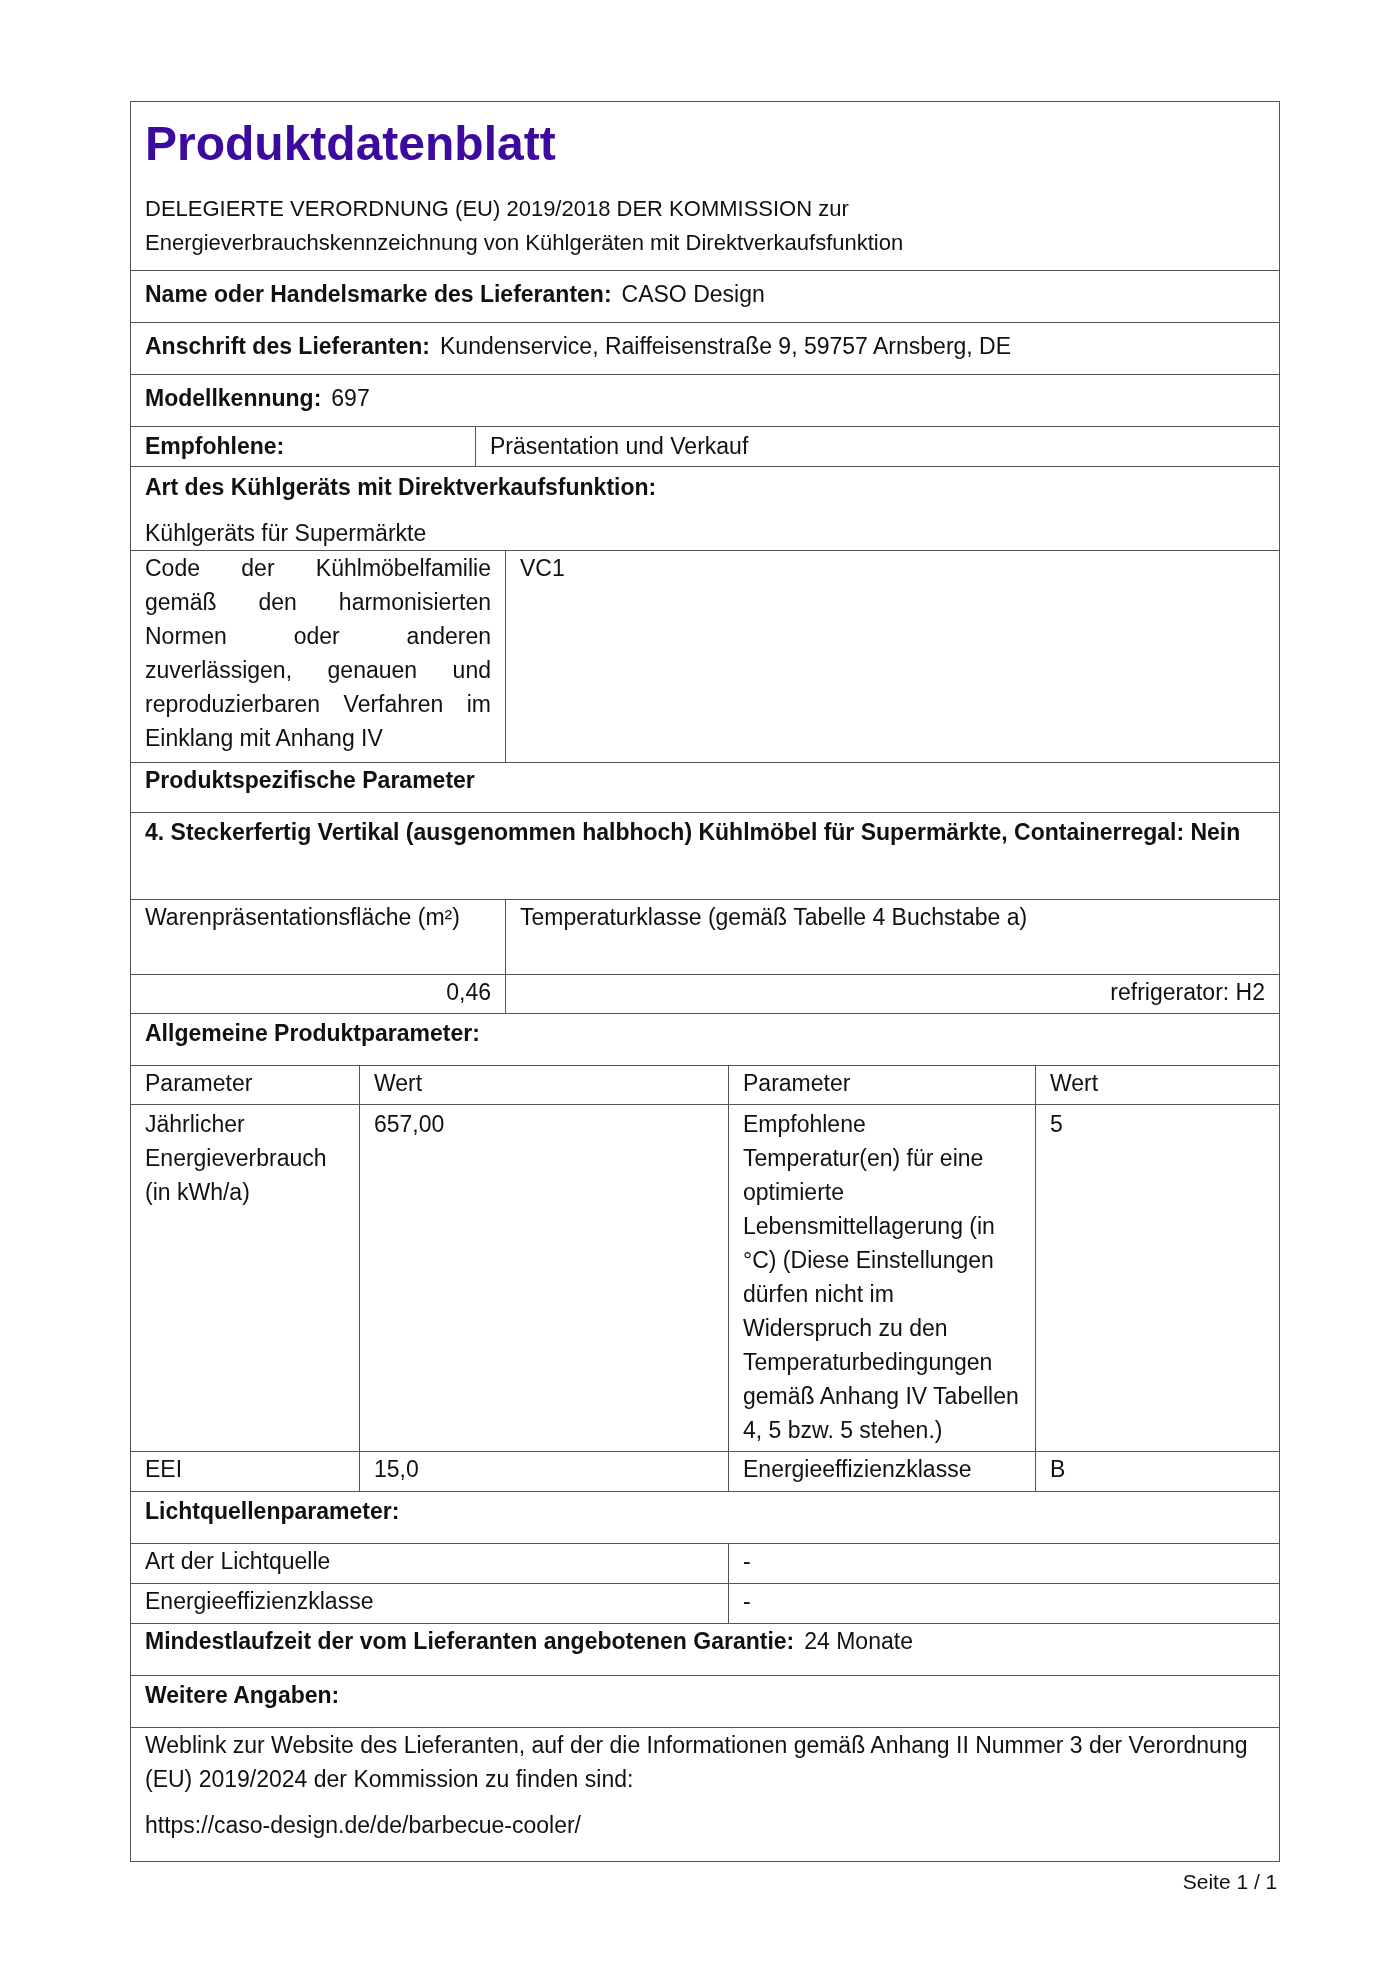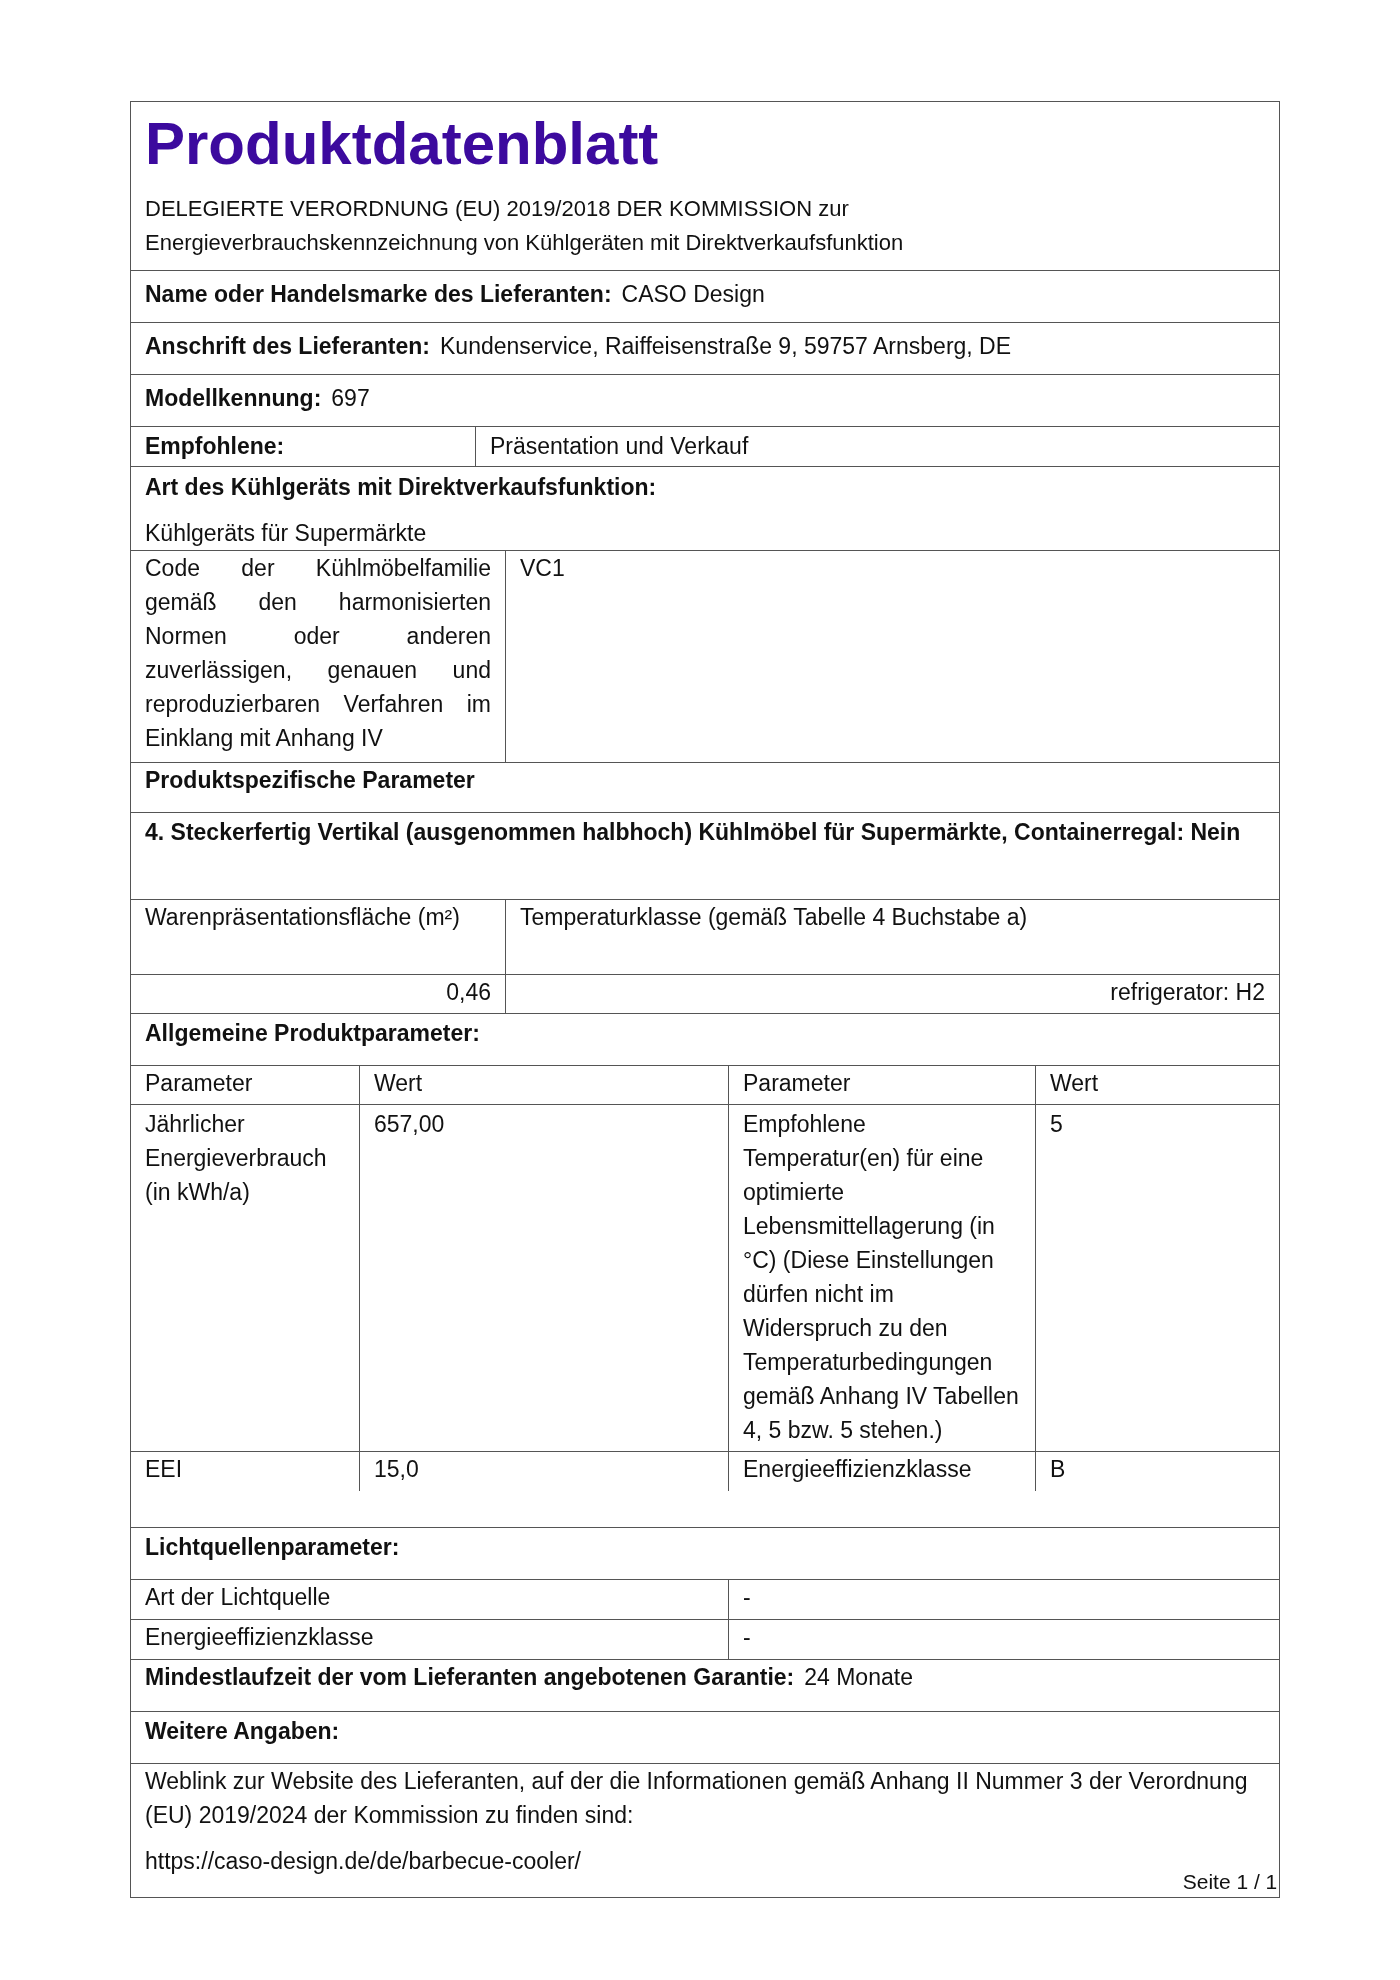--- a/index.html
+++ b/index.html
@@ -3,21 +3,21 @@
 <meta charset="utf-8">
 <style>
   html, body { margin: 0; padding: 0; background: #ffffff; }
   body { width: 1400px; height: 1980px; position: relative; font-family: "Liberation Sans", sans-serif; color: #111; }
   .sheet { position: absolute; left: 130px; top: 101px; width: 1150px; border: 1.5px solid #555; box-sizing: border-box; }
   .row { display: flex; border-top: 1.5px solid #555; box-sizing: border-box; }
   .row:first-child { border-top: none; }
   .cell { box-sizing: border-box; padding: 6px 14px 0 14px; font-size: 23px; line-height: 34px; }
   .cell + .cell { border-left: 1.3px solid #555; }
   .b { font-weight: bold; }
-  .title { font-size: 60px; line-height: 60px; font-weight: bold; color: #3c0a9e; padding-top: 6px; }
+  .title { font-size: 48px; line-height: 60px; font-weight: bold; color: #3c0a9e; padding-top: 6px; }
   .sub { font-size: 22px; line-height: 34px; }
   .justify { text-align: justify; text-align-last: left; }
   .right { text-align: right; }
   .footer { position: absolute; left: 1180px; top: 1870px; width: 100px; text-align: center; font-size: 21px; }
   .lbl { font-weight: bold; margin-right: 10px; }
 </style>
 </head>
 <body>
 
 <div class="sheet">
@@ -101,21 +101,21 @@
     <div class="cell" style="flex:1; padding-top:2px;">5</div>
   </div>
 
   <div class="row" style="height:40px;">
     <div class="cell" style="width:228px; padding-top:0;">EEI</div>
     <div class="cell" style="width:369px; padding-top:0;">15,0</div>
     <div class="cell" style="width:307px; padding-top:0;">Energieeffizienzklasse</div>
     <div class="cell" style="flex:1; padding-top:0;">B</div>
   </div>
 
-  <div class="row" style="height:52px;margin-top:36px;">
+  <div class="row" style="height:52px;">
     <div class="cell b" style="width:100%; padding-top:2px;">Lichtquellenparameter:</div>
   </div>
 
   <div class="row" style="height:40px;">
     <div class="cell" style="width:597px; padding-top:0;">Art der Lichtquelle</div>
     <div class="cell" style="flex:1; padding-top:0;">-</div>
   </div>
   <div class="row" style="height:40px;">
     <div class="cell" style="width:597px; padding-top:0;">Energieeffizienzklasse</div>
     <div class="cell" style="flex:1; padding-top:0;">-</div>

